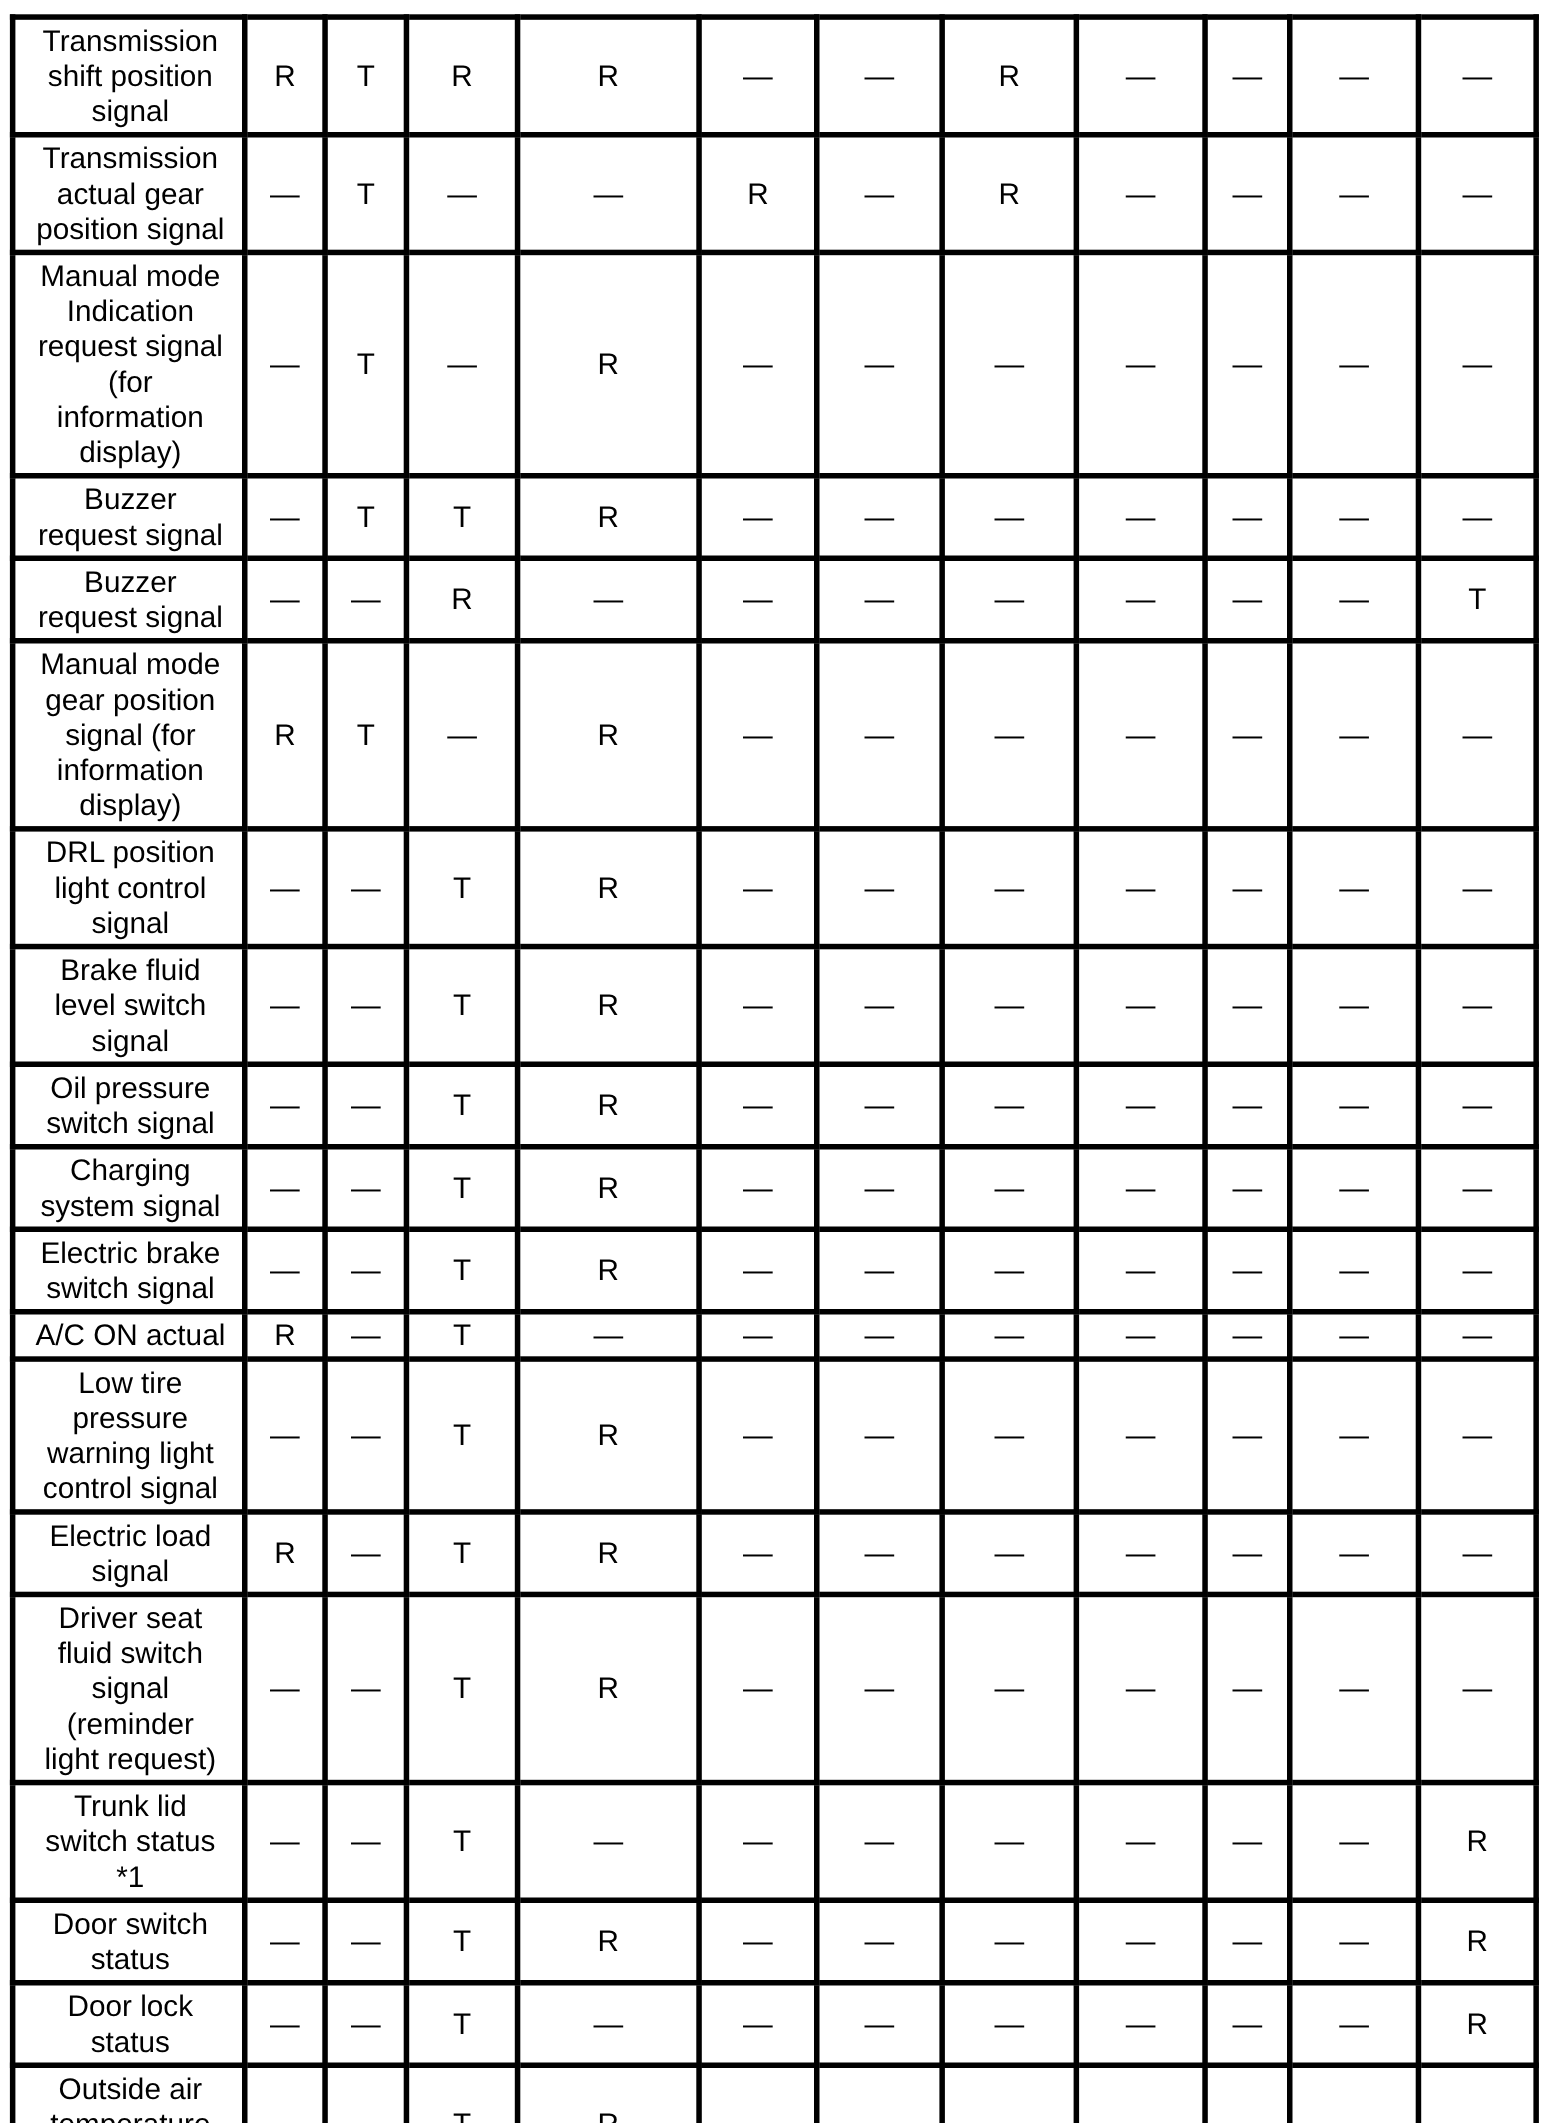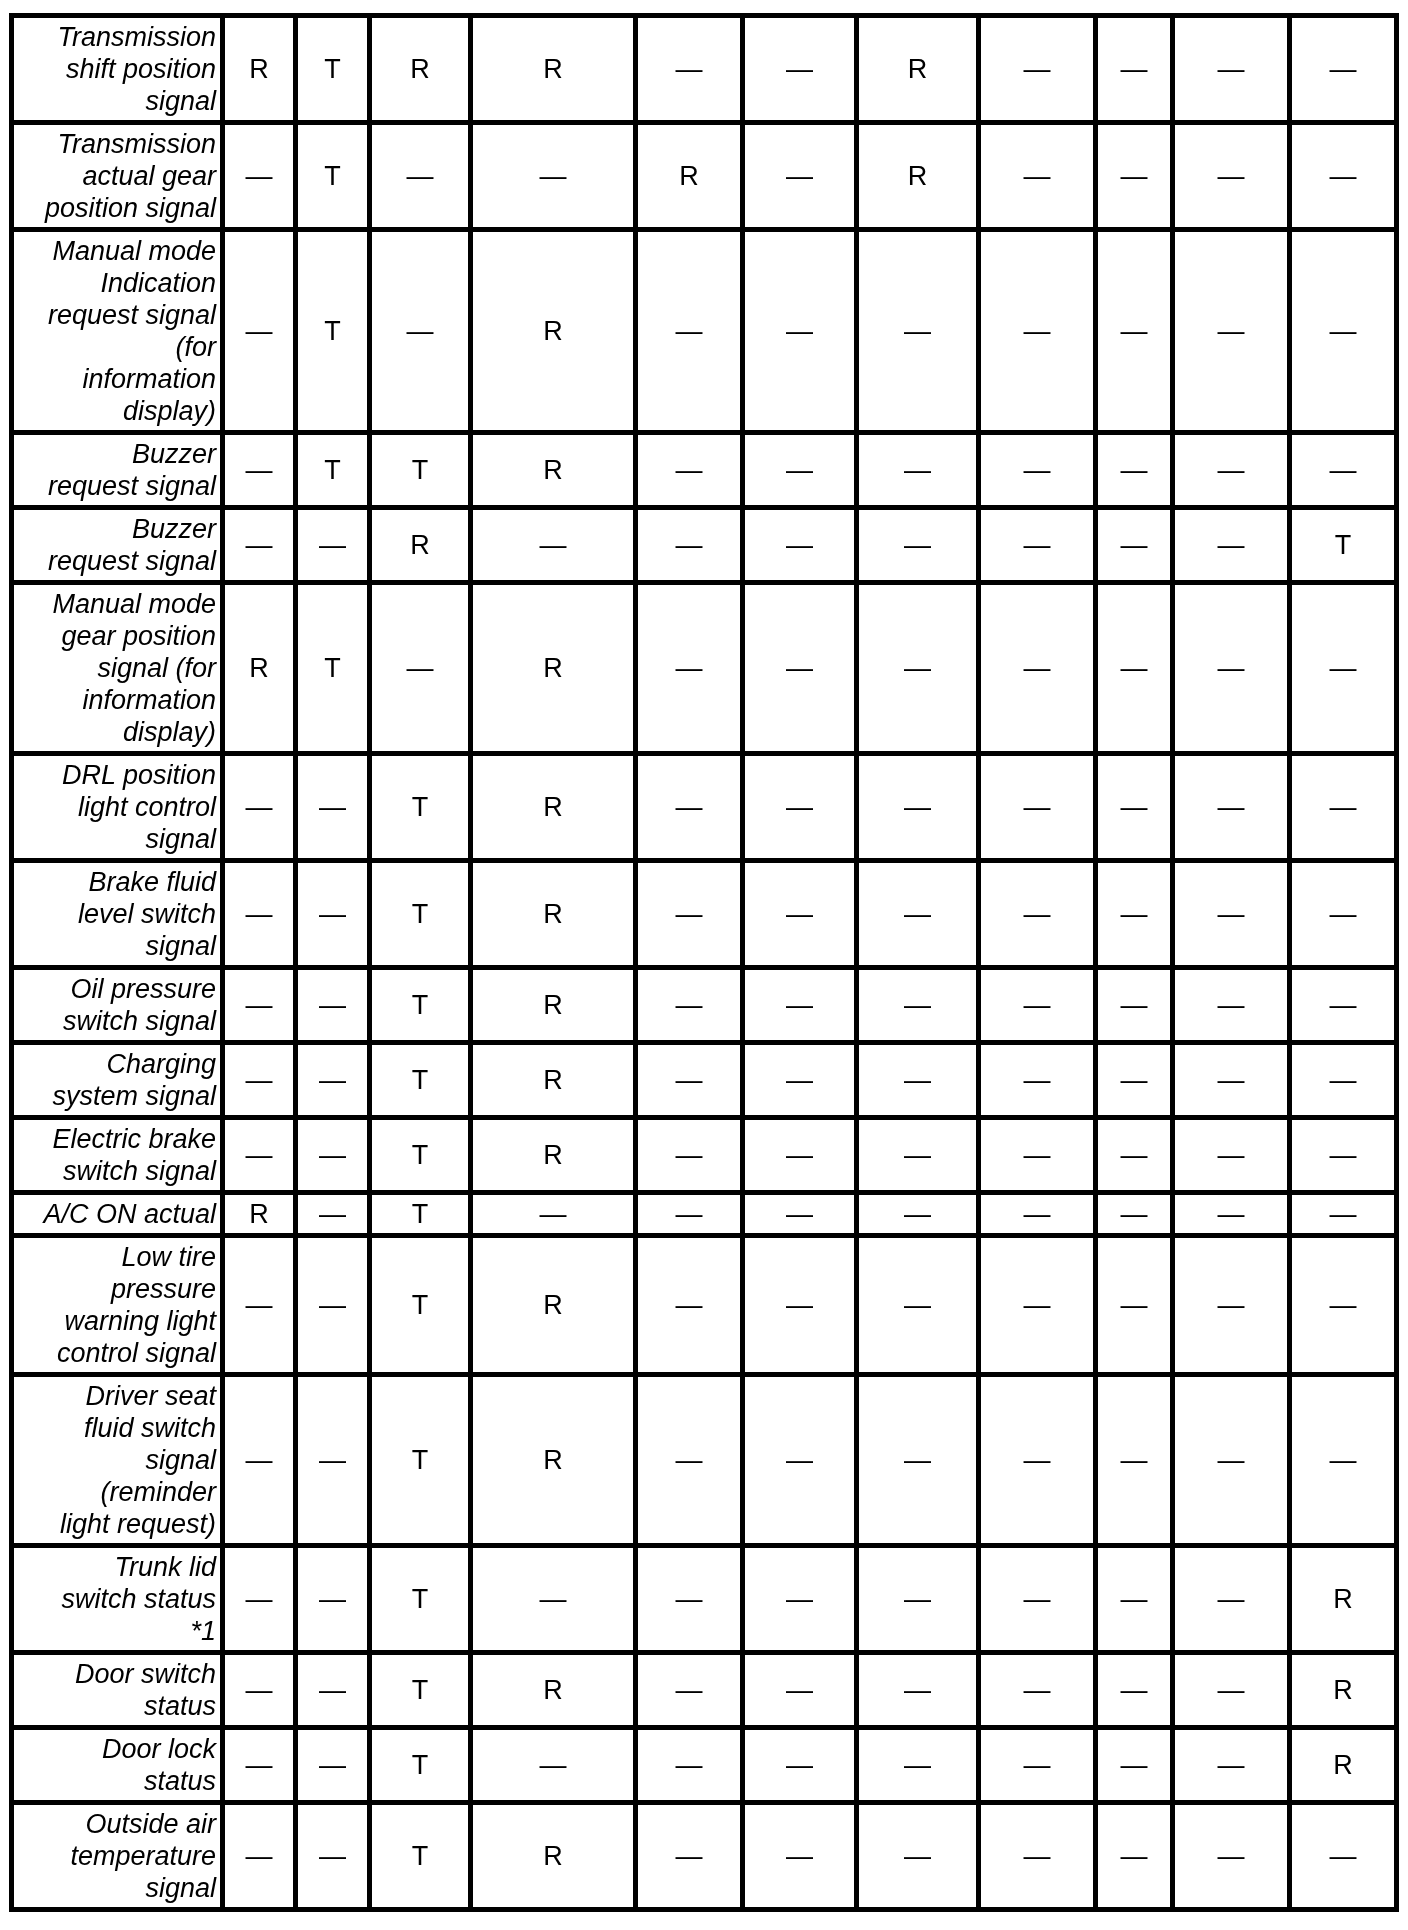--- a/index.html
+++ b/index.html
@@ -23,25 +23,24 @@
     color: #000000;
     font-family: "Liberation Sans", "DejaVu Sans", sans-serif;
     font-size: 27px;
     line-height: 32px;
   }
   table.signal-table td {
     border: 5px solid #000000;
     overflow: hidden;
   }
   td.name-cell {
-    text-align: right;
+    text-align: center;
     vertical-align: middle;
     padding: 3px 4px 3px 7px;
     white-space: pre-line;
-    font-style: italic;
   }
   td.value-cell {
     text-align: center;
     vertical-align: middle;
     padding: 3px 2px;
   }
   col.c-name { width: 211px; }
   col.c1  { width: 73px;  }
   col.c2  { width: 74px;  }
   col.c3  { width: 101px; }
@@ -275,20 +274,35 @@
           <td class="value-cell">R</td>
           <td class="value-cell">—</td>
           <td class="value-cell">—</td>
           <td class="value-cell">—</td>
           <td class="value-cell">—</td>
           <td class="value-cell">—</td>
           <td class="value-cell">—</td>
           <td class="value-cell">—</td>
         </tr>
         <tr>
+          <td class="name-cell">Electric load
+signal</td>
+          <td class="value-cell">R</td>
+          <td class="value-cell">—</td>
+          <td class="value-cell">T</td>
+          <td class="value-cell">R</td>
+          <td class="value-cell">—</td>
+          <td class="value-cell">—</td>
+          <td class="value-cell">—</td>
+          <td class="value-cell">—</td>
+          <td class="value-cell">—</td>
+          <td class="value-cell">—</td>
+          <td class="value-cell">—</td>
+        </tr>
+        <tr>
           <td class="name-cell">Driver seat
 fluid switch
 signal
 (reminder
 light request)</td>
           <td class="value-cell">—</td>
           <td class="value-cell">—</td>
           <td class="value-cell">T</td>
           <td class="value-cell">R</td>
           <td class="value-cell">—</td>

